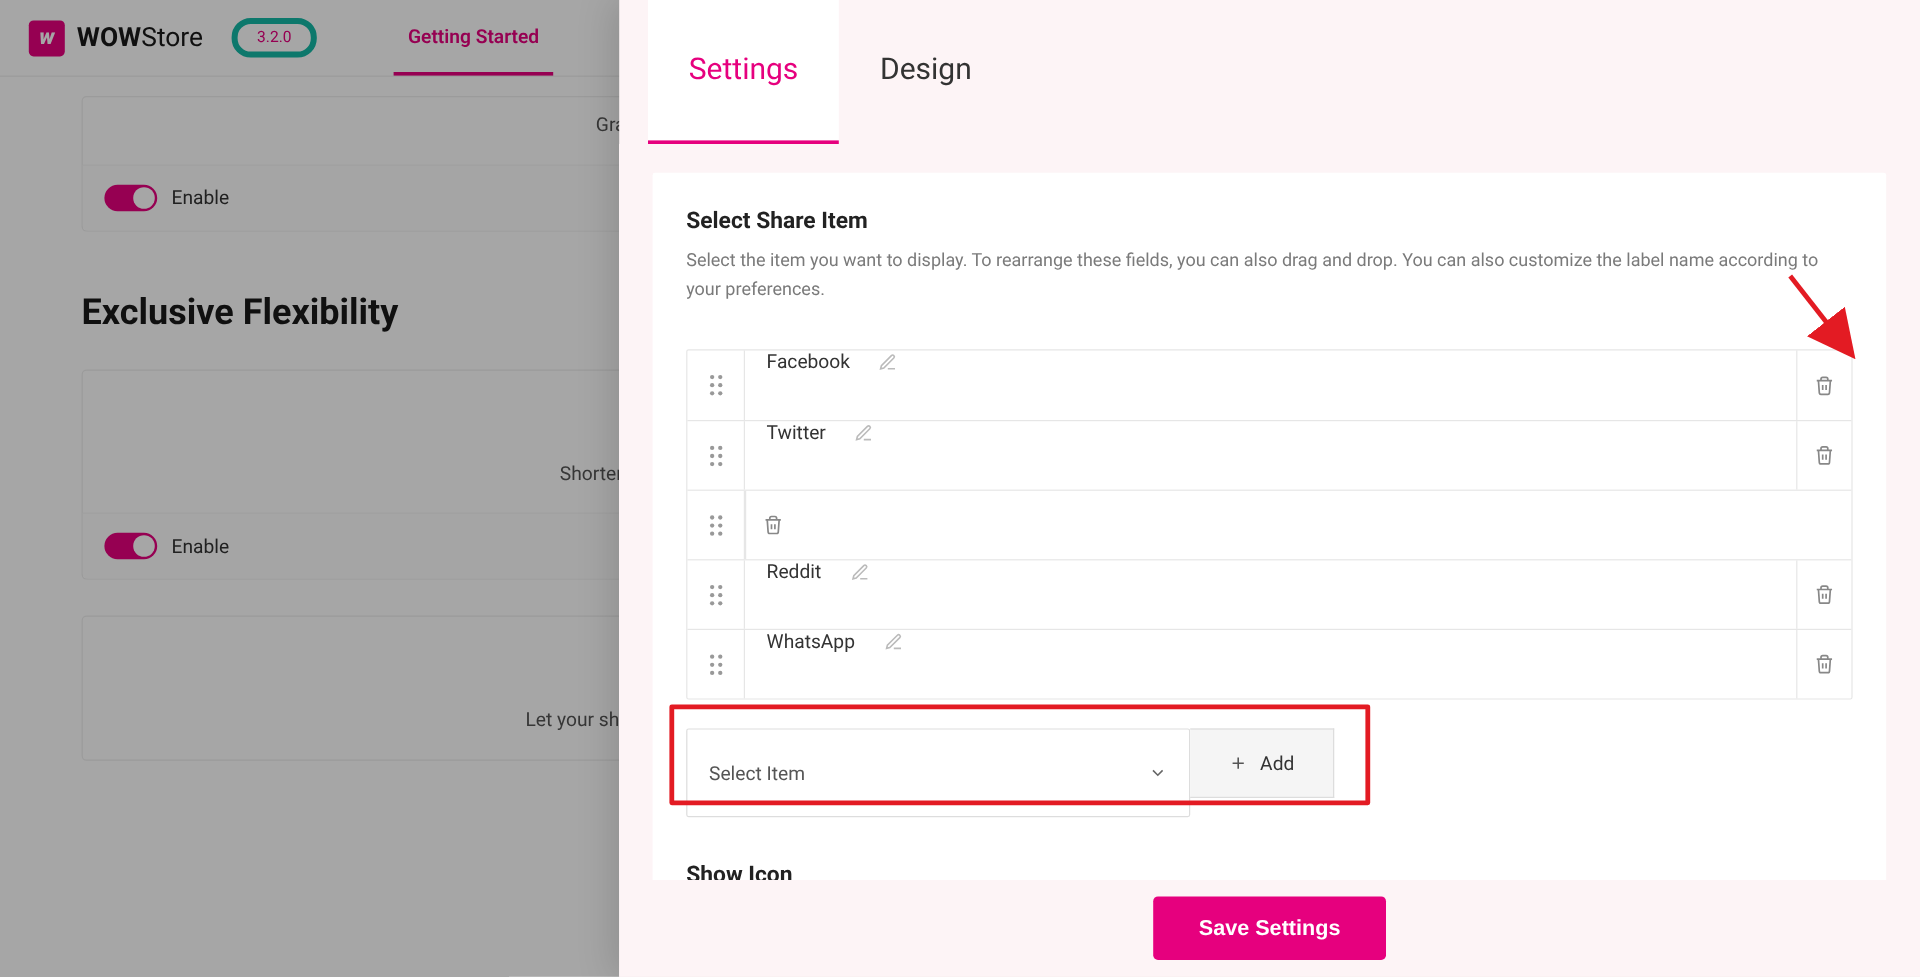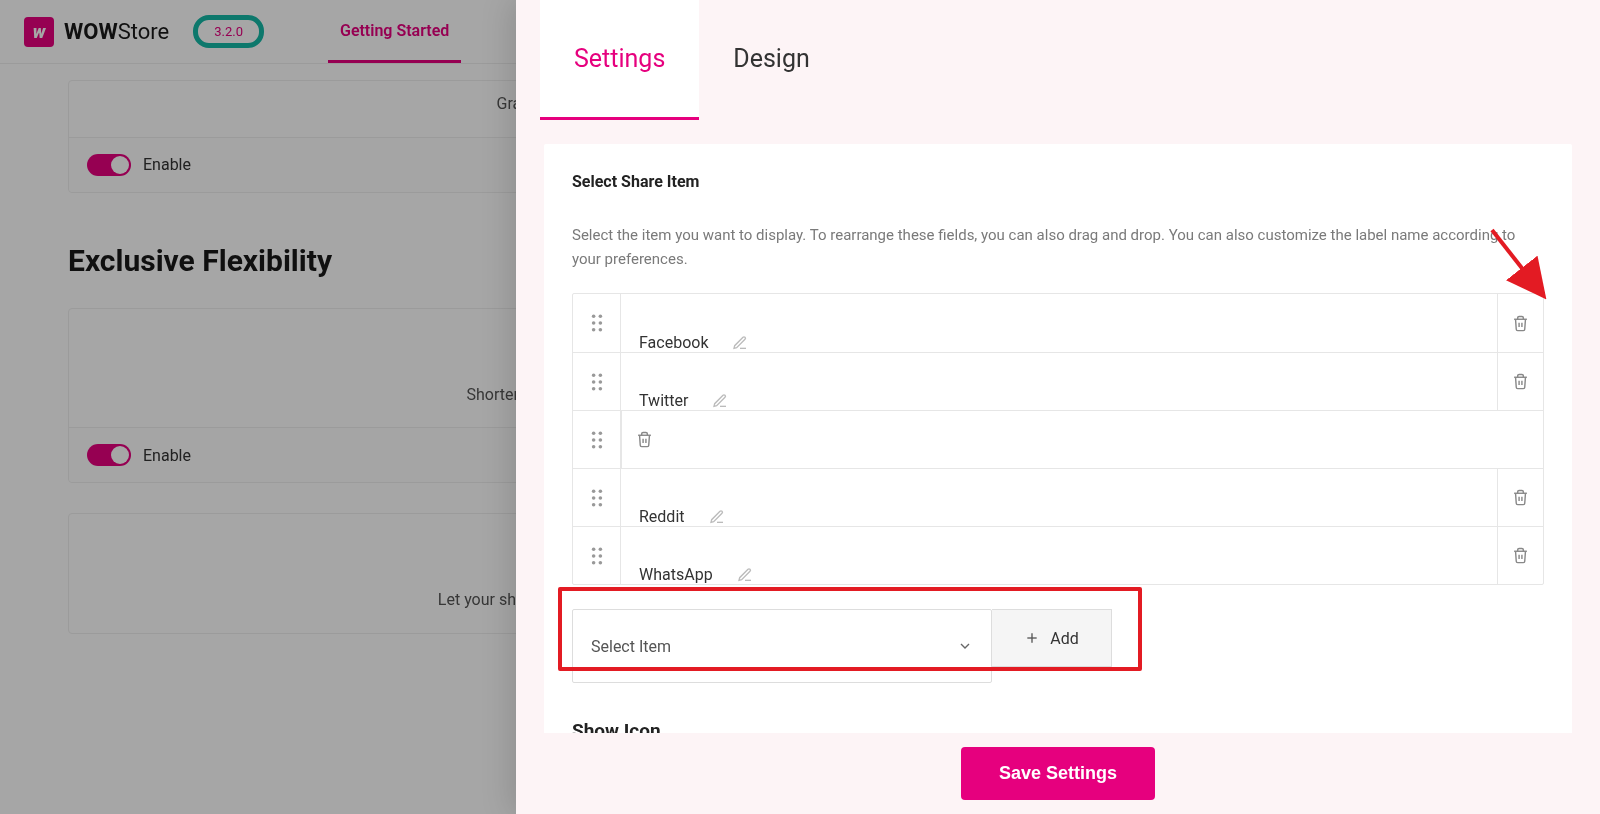--- a/index.html
+++ b/index.html
@@ -32,25 +32,25 @@
 
   
   .panel { position:absolute; top:0; right:0; bottom:0; width:1084px; background:#fdf4f6; display:flex; flex-direction:column; box-shadow:-4px 0 30px rgba(0,0,0,0.15);}
   .panel-header { display:flex; align-items:center; justify-content:space-between; padding: 0 0 0 24px;}
   .panel-title { font-size:26px; font-weight:600; color:#222; padding:26px 0;}
   .panel-tabs { display:flex; align-self:stretch; }
   .ptab { padding:44px 34px; font-size:25px; color:#333; background:transparent; cursor:pointer;}
   .ptab.active { background:#fff; color:#e6007e; border-bottom:3px solid #e6007e; }
   .panel-body { flex:1; background:#fdf4f6; padding:24px 28px; overflow:auto; }
   .card { background:#fff; border-radius:2px; padding:28px 28px 40px; position:relative;}
-  .card-h { font-size:16px; font-weight:700; color:#222; margin-bottom:32px;}
-  .card-desc { font-size:15px; color:#7a7a7a; line-height:1.6; margin-bottom:22px;}
+  .card-h { font-size:19px; font-weight:700; color:#222; margin-bottom:10px;}
+  .card-desc { font-size:15px; color:#7a7a7a; line-height:1.6; margin-bottom:38px;}
 
   .share-list { border:1px solid #e6e6e6; border-radius:2px; margin-bottom:24px; }
-  .share-row { display:flex; align-items:flex-end; border-top:1px solid #e6e6e6; height:58px;}
+  .share-row { display:flex; align-items:flex-start; border-top:1px solid #e6e6e6; height:58px;}
   .share-row:first-child { border-top:none; }
   .handle-cell { width:48px; display:flex; align-items:center; justify-content:center; border-right:1px solid #e6e6e6; height:100%; color:#888; cursor:grab;}
   .label-cell { flex:1; display:flex; align-items:center; gap:24px; padding:0 18px; font-size:16px; color:#333;}
   .edit-ico { color:#bbb; width:16px; height:16px;}
   .trash-cell { width:46px; display:flex; align-items:center; justify-content:center; border-left:1px solid #e6e6e6; height:100%; cursor:pointer;}
   .trash-ico { width:17px; height:17px; color:#888;}
 
   .add-row { display:flex; gap:0; align-items:stretch; }
   .select-box { flex: 0 0 420px; border:1px solid #ddd; border-radius:2px; height:74px; display:flex; align-items:center; justify-content:space-between; padding:0 18px; font-size:16px; color:#555; cursor:pointer; background:#fff;}
   .chev { width:16px; height:16px; stroke:#666; }

